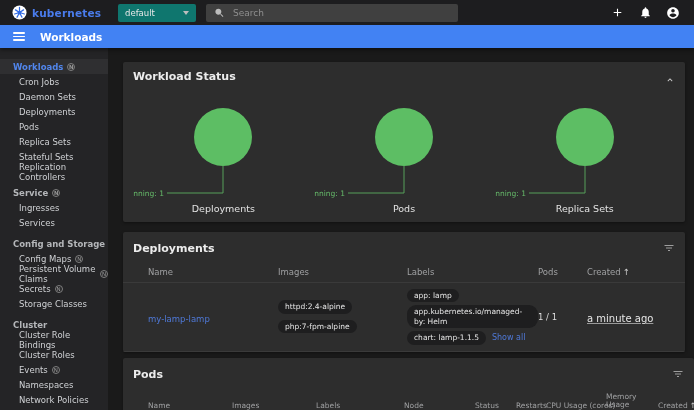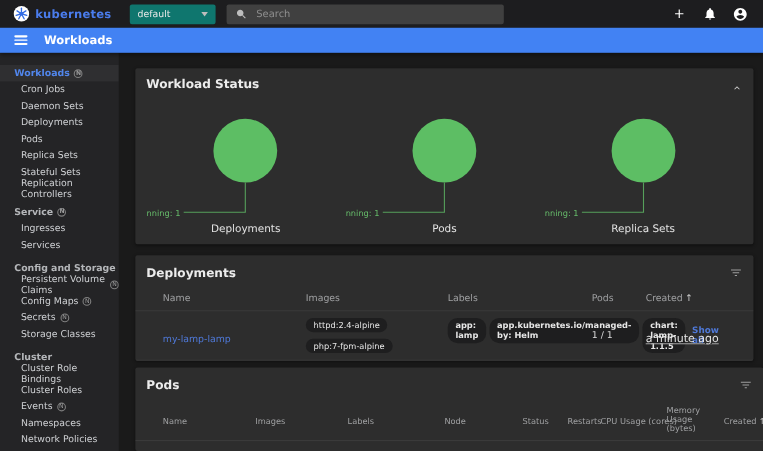--- a/index.html
+++ b/index.html
@@ -59,21 +59,21 @@
   .thead { border-bottom:1px solid #3a3a3a; color:#9fa0a2; font-size:8.5px; }
   .thead .cell { padding:4px 2px 5px 0; }
   .grid { display:grid; padding-left:8px; align-items:center; }
   .dep-grid { grid-template-columns:17px 130px 129px 131px 49px 1fr; }
   .pods-grid { grid-template-columns:17px 84px 84px 88px 71px 41px 30px 60px 52px 60px; }
   .row { border-bottom:1px solid #3a3a3a; }
   .dot { width:9px; height:9px; border-radius:50%; background:#66bb6a; }
   .link { color:#4f79d8; font-size:8.5px; text-decoration:none; cursor:pointer; }
   .chip { background:#1e1e1f; border-radius:9px; padding:2px 7px; font-size:7.5px; color:#e6e6e6;
     display:inline-block; line-height:1.25; }
-  .chip-stack { display:flex; flex-direction:row; align-items:flex-start; gap:3px; padding:6px 0;font-weight:bold; }
+  .chip-stack { display:flex; flex-direction:column; align-items:flex-start; gap:3px; padding:6px 0; }
   .chip-inline { display:flex; gap:6px; flex-wrap:wrap; }
   .cell-txt { font-size:8.5px; color:#dedede; }
   .created { font-size:10px; color:#e6e6e6; text-decoration:underline; text-decoration-color:#9a9a9a; cursor:pointer; white-space:nowrap; }
   .sort-arrow { color:#cfcfcf; margin-left:2px; }
   .pods-card { width:571px; margin-top:6px; height:76px; }
   .thead .wrapcell { white-space:normal; line-height:1.15; }
   .nowrap { white-space:nowrap; }
 </style>
 </head>
 <body>
@@ -168,25 +168,25 @@
     <div class="nav-row child">
         <span>Ingresses</span>
       </div>
     <div class="nav-row child">
         <span>Services</span>
       </div>
     <div class="nav-row sect gap">
         <span>Config and Storage</span>
       </div>
     <div class="nav-row child">
+      <span>Config Maps</span>
+      <span class="nbadge">N</span>
+    </div>
+    <div class="nav-row child">
       <span>Persistent Volume Claims</span>
-      <span class="nbadge">N</span>
-    </div>
-    <div class="nav-row child">
-      <span>Config Maps</span>
       <span class="nbadge">N</span>
     </div>
     <div class="nav-row child">
       <span>Secrets</span>
       <span class="nbadge">N</span>
     </div>
     <div class="nav-row child">
         <span>Storage Classes</span>
       </div>
     <div class="nav-row sect gap">

